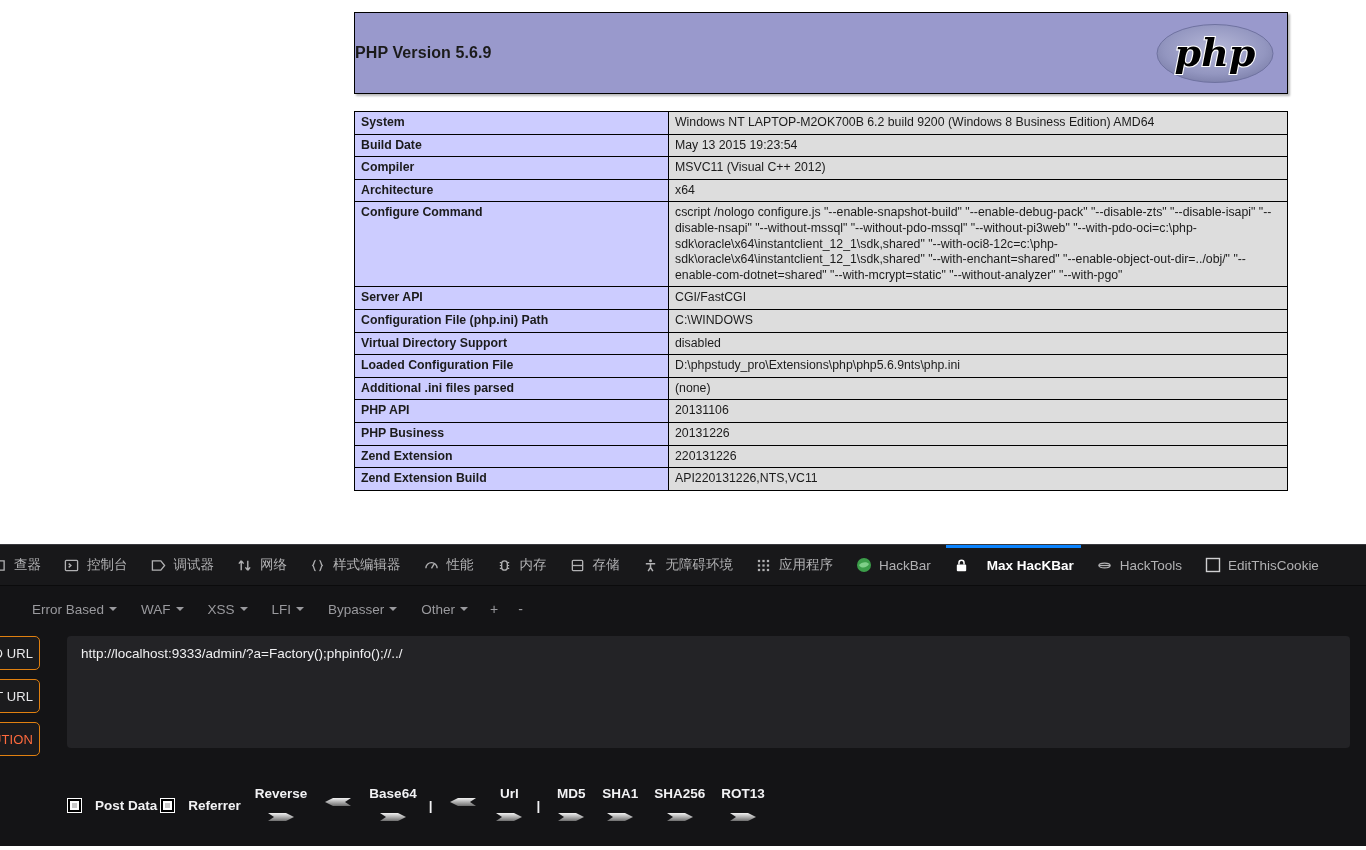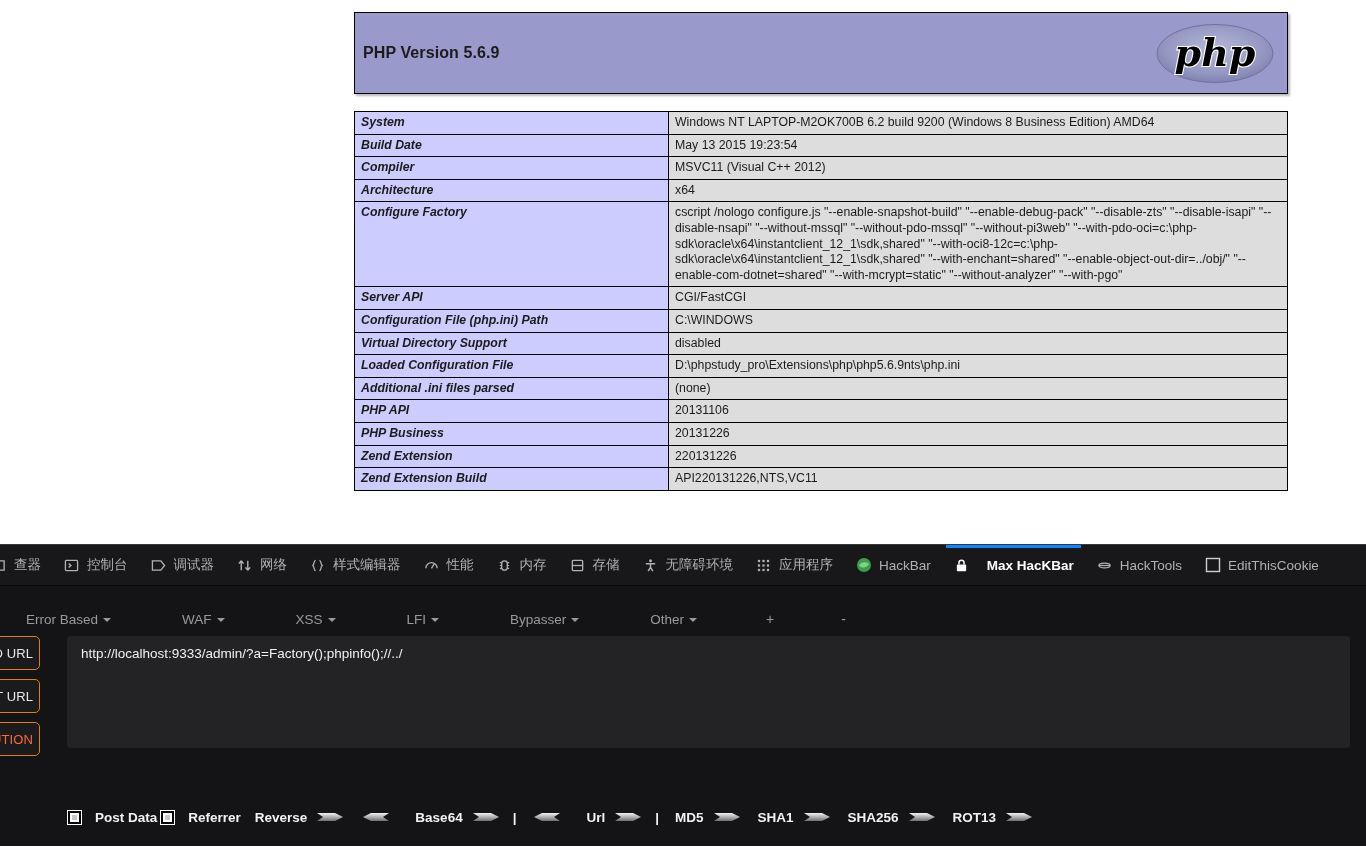--- a/index.html
+++ b/index.html
@@ -25,21 +25,21 @@
   }
   .php-header {
     position: relative;
     height: 82px;
     background: #9999cc;
     border: 1px solid #000000;
     box-shadow: 2px 2px 2px rgba(0,0,0,0.28);
     display: flex; align-items: center;
   }
   .php-header h1 {
-    margin: 0; padding-left: 8px;
+    margin: 0; padding-left: 0;
     font-size: 16px; font-weight: bold;
     color: #1b1b1b;
     letter-spacing: 0.1px;
   }
   .php-logo {
     position: absolute; right: 12px; top: 9px;
     width: 120px; height: 63px;
   }
   .php-logo svg { display:block; }
 
@@ -55,21 +55,20 @@
     font-size: 12.3px;
     color: #1b1b1b;
     vertical-align: top;
     line-height: 15.6px;
     word-wrap: break-word;
   }
   td.key {
     width: 314px;
     background: #ccccff;
     font-weight: bold;
-    font-style: italic;
   }
   td.val {
     background: #dddddd;
     font-weight: normal;
   }
 
   
   #devtools {
     position: absolute; left: 0; top: 544px;
     width: 1366px; height: 302px;
@@ -113,26 +112,25 @@
   .dt-tab .ic svg { display:block; }
 
   
   .hb-panel {
     position: absolute; left: 0; top: 41px;
     width: 1366px; height: 261px;
     background: #141416;
   }
   .hb-menubar {
     height: 46px;
-    display: flex; align-items: flex-end;
-    padding-left: 14px;
+    display: flex; align-items: center;
+    padding-left: 20px;
     background: #141416;
     font-size: 13.5px;
     color: #9a9a9e;
-    gap: 47px;
   }
   .hb-menu {
     display: inline-flex; align-items: center; gap: 5px;
     padding: 5px 12px;
     cursor: default;
   }
   .caret {
     width: 0; height: 0;
     border-left: 4px solid transparent;
     border-right: 4px solid transparent;
@@ -205,20 +203,21 @@
     position: relative;
   }
   .cbox::after {
     content:""; position:absolute; left:2px; top:2px; right:2px; bottom:2px;
     background: #c8c8c8;
   }
   .hb-act {
     display: inline-flex; align-items: center; gap: 8px;
     margin: 0 6px 0 10px;
     cursor: default;
+    flex-direction: column;
   }
   .hb-sep { color: #f2f2f4; margin: 0 6px; font-weight: bold; }
   .arrow-r, .arrow-l {
     width: 30px; height: 16px; display: inline-block;
     cursor: default;
   }
   .arrow-r svg, .arrow-l svg { display:block; }
 </style>
 </head>
 <body>
@@ -255,21 +254,21 @@
         </tr>
         <tr>
           <td class="key">Compiler</td>
           <td class="val">MSVC11 (Visual C++ 2012)</td>
         </tr>
         <tr>
           <td class="key">Architecture</td>
           <td class="val">x64</td>
         </tr>
         <tr>
-          <td class="key">Configure Factory</td>
+          <td class="key">Configure Command</td>
           <td class="val">cscript /nologo configure.js "--enable-snapshot-build" "--enable-debug-pack" "--disable-zts" "--disable-isapi" "--disable-nsapi" "--without-mssql" "--without-pdo-mssql" "--without-pi3web" "--with-pdo-oci=c:\php-sdk\oracle\x64\instantclient_12_1\sdk,shared" "--with-oci8-12c=c:\php-sdk\oracle\x64\instantclient_12_1\sdk,shared" "--with-enchant=shared" "--enable-object-out-dir=../obj/" "--enable-com-dotnet=shared" "--with-mcrypt=static" "--without-analyzer" "--with-pgo"</td>
         </tr>
         <tr>
           <td class="key">Server API</td>
           <td class="val">CGI/FastCGI</td>
         </tr>
         <tr>
           <td class="key">Configuration File (php.ini) Path</td>
           <td class="val">C:\WINDOWS</td>
         </tr>

